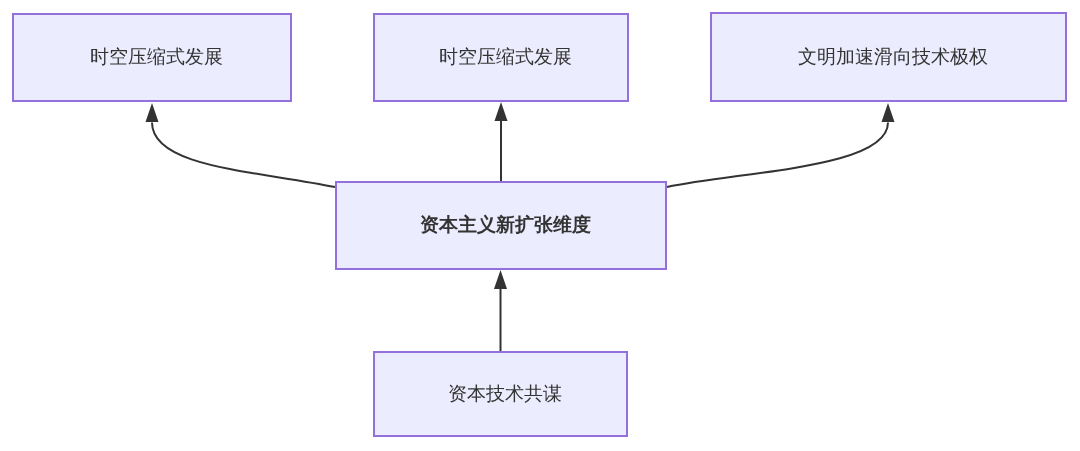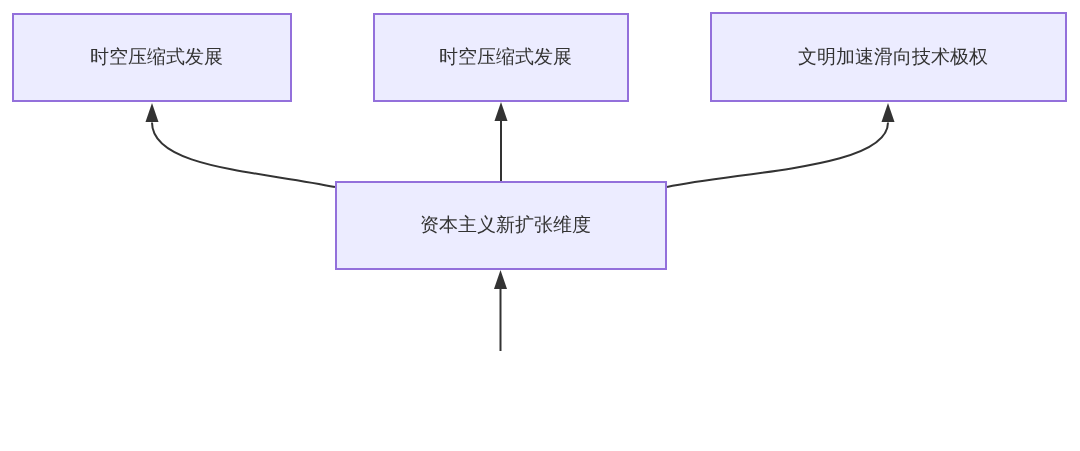--- a/index.html
+++ b/index.html
@@ -89,18 +89,21 @@
   </div>
 
   <div class="node" style="left:373px; top:13px; width:256px; height:89px;">
     <span class="node-label">时空压缩式发展</span>
   </div>
 
   <div class="node" style="left:710px; top:12px; width:357px; height:90px;">
     <span class="node-label">文明加速滑向技术极权</span>
   </div>
 
-  <div class="node" style="left:335px; top:181px; width:332px; height:89px;">
+  <div class="node" style="left:335px; top:181px; width:332px; height:89px;font-weight:bold;">
     <span class="node-label">资本主义新扩张维度</span>
   </div>
 
+  <div class="node" style="left:373px; top:351px; width:255px; height:86px;">
+    <span class="node-label">资本技术共谋</span>
+  </div>
 
 </div>
 
 </body></html>

